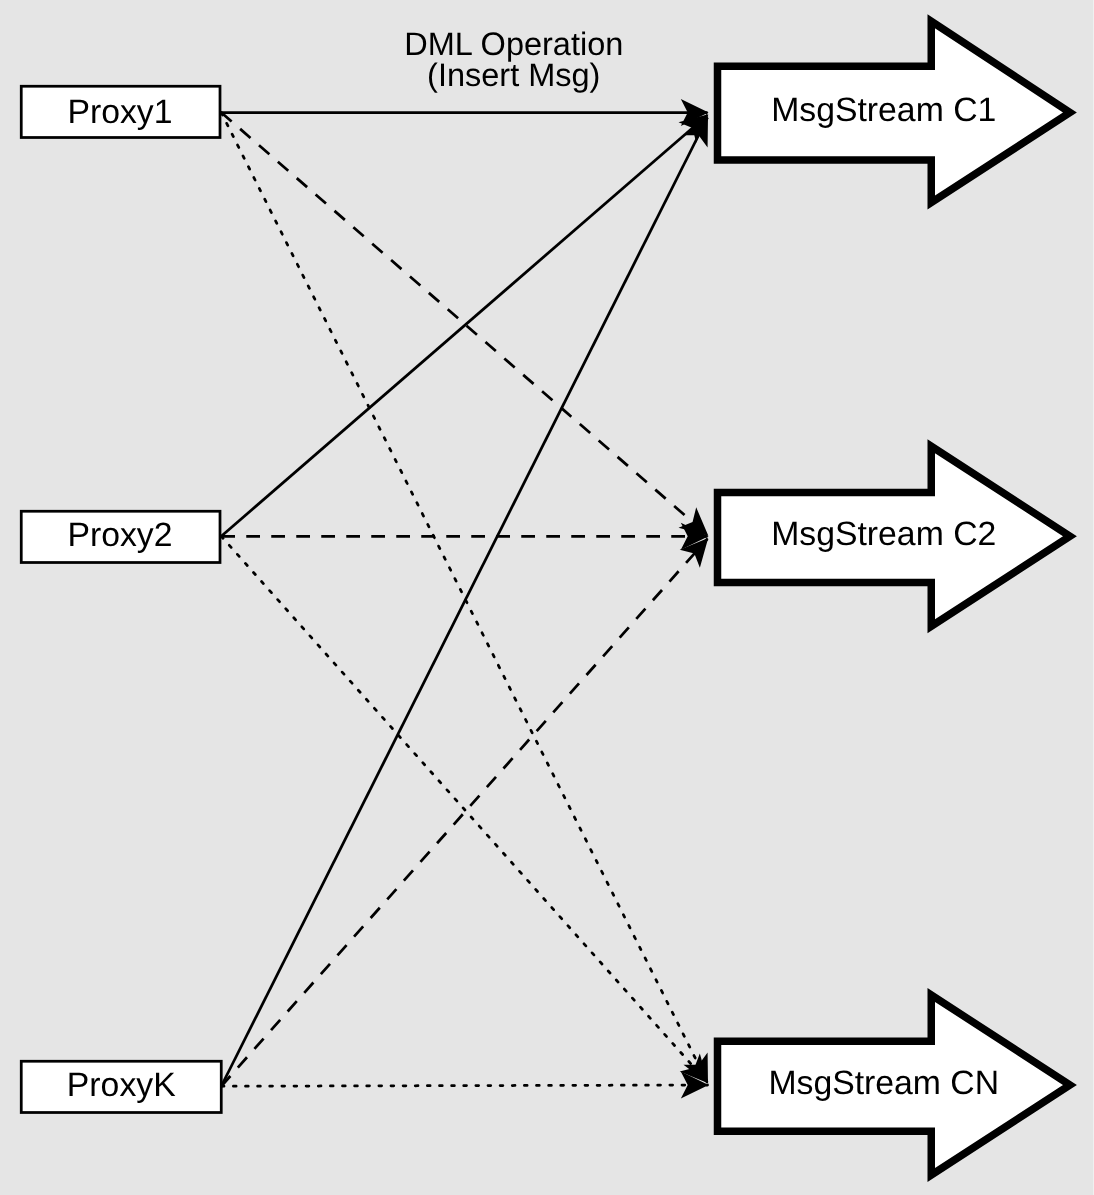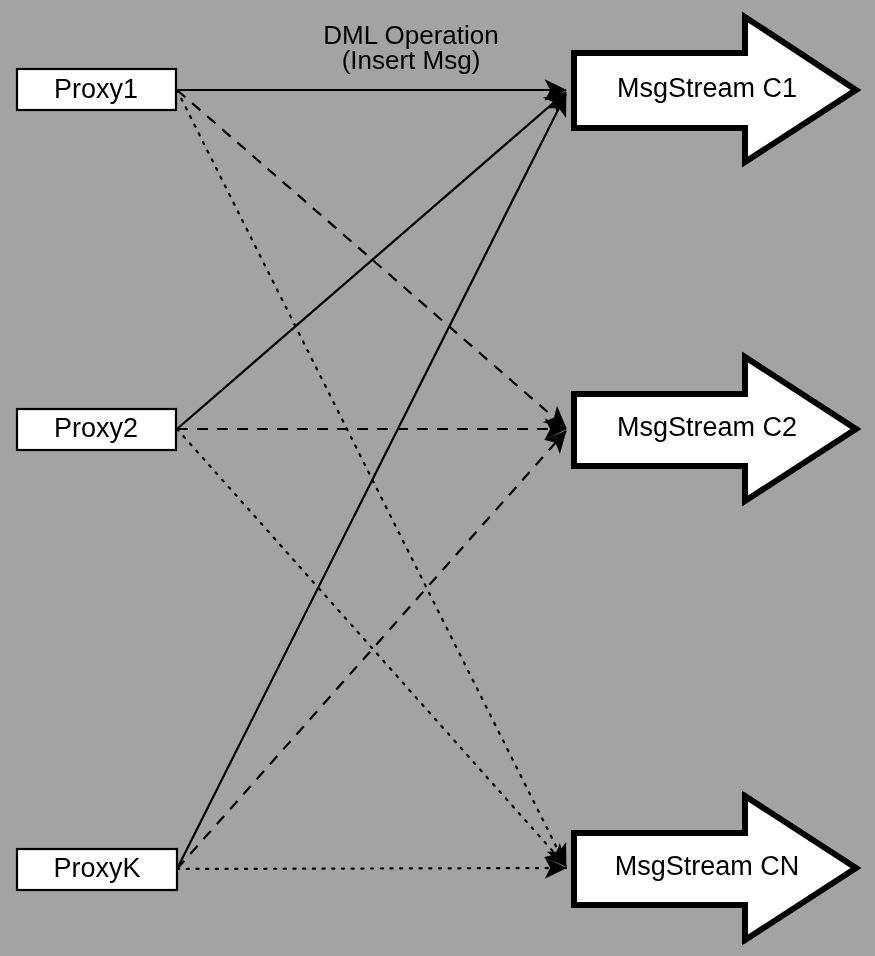--- a/index.html
+++ b/index.html
@@ -7,21 +7,21 @@
     padding: 0;
     background: #ffffff;
   }
   body {
     font-family: "Liberation Sans", sans-serif;
   }
   #diagram-root {
     position: relative;
     width: 875px;
     height: 956px;
-    background: #a3a3a3;
+    background: #e5e5e5;
     overflow: hidden;
   }
   #diagram-svg {
     position: absolute;
     left: 0;
     top: 0;
     width: 875px;
     height: 956px;
     display: block;
   }

